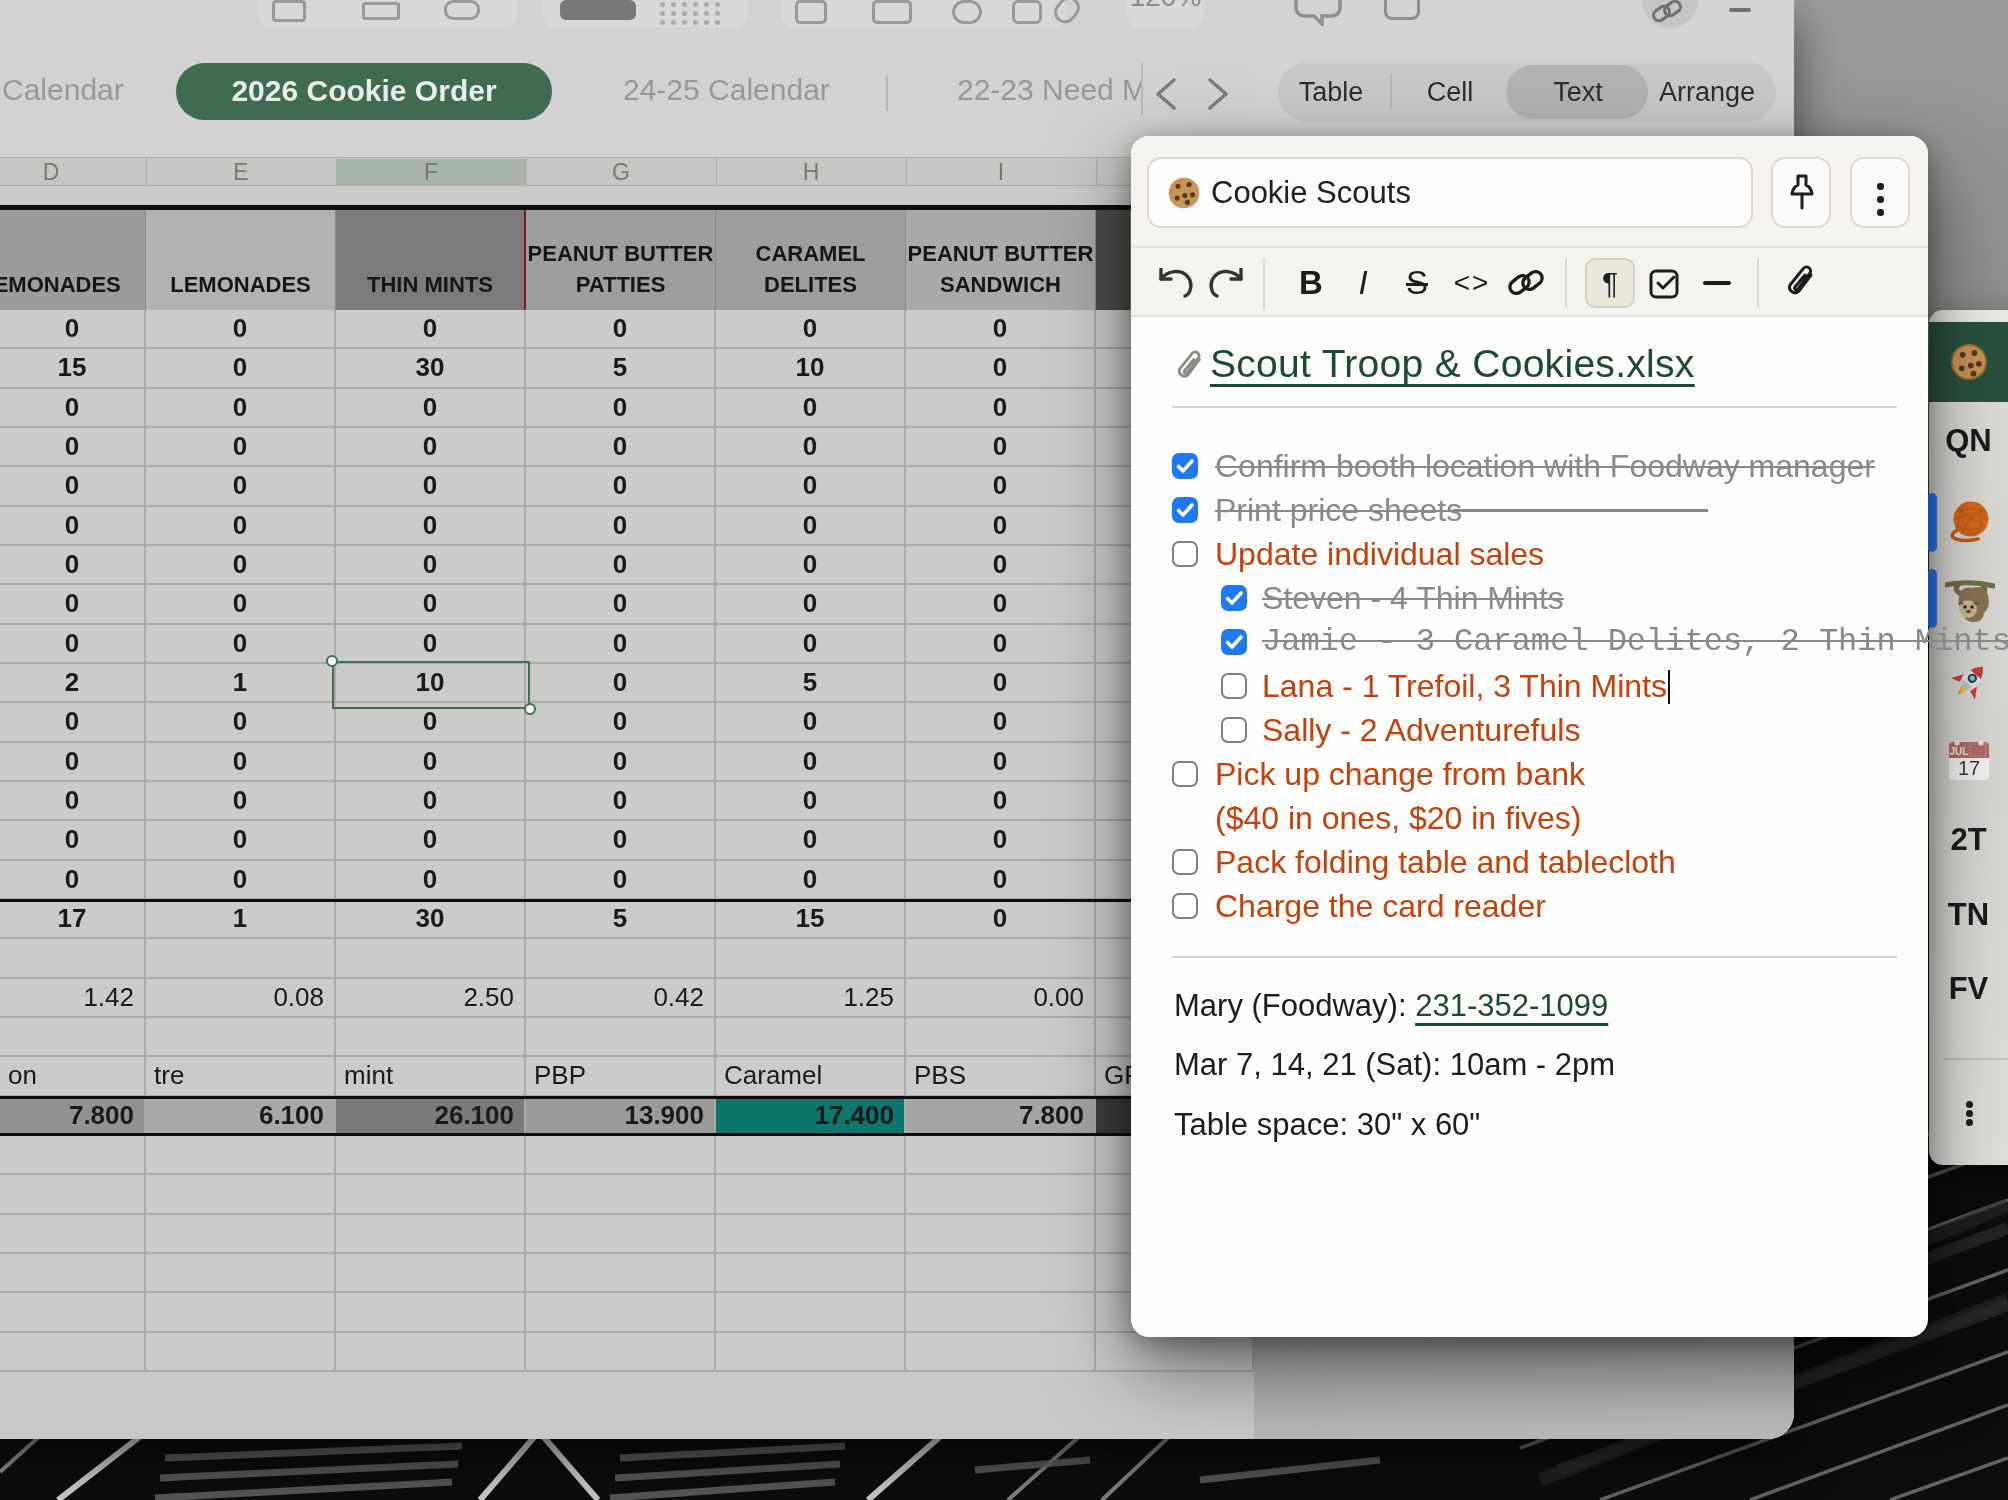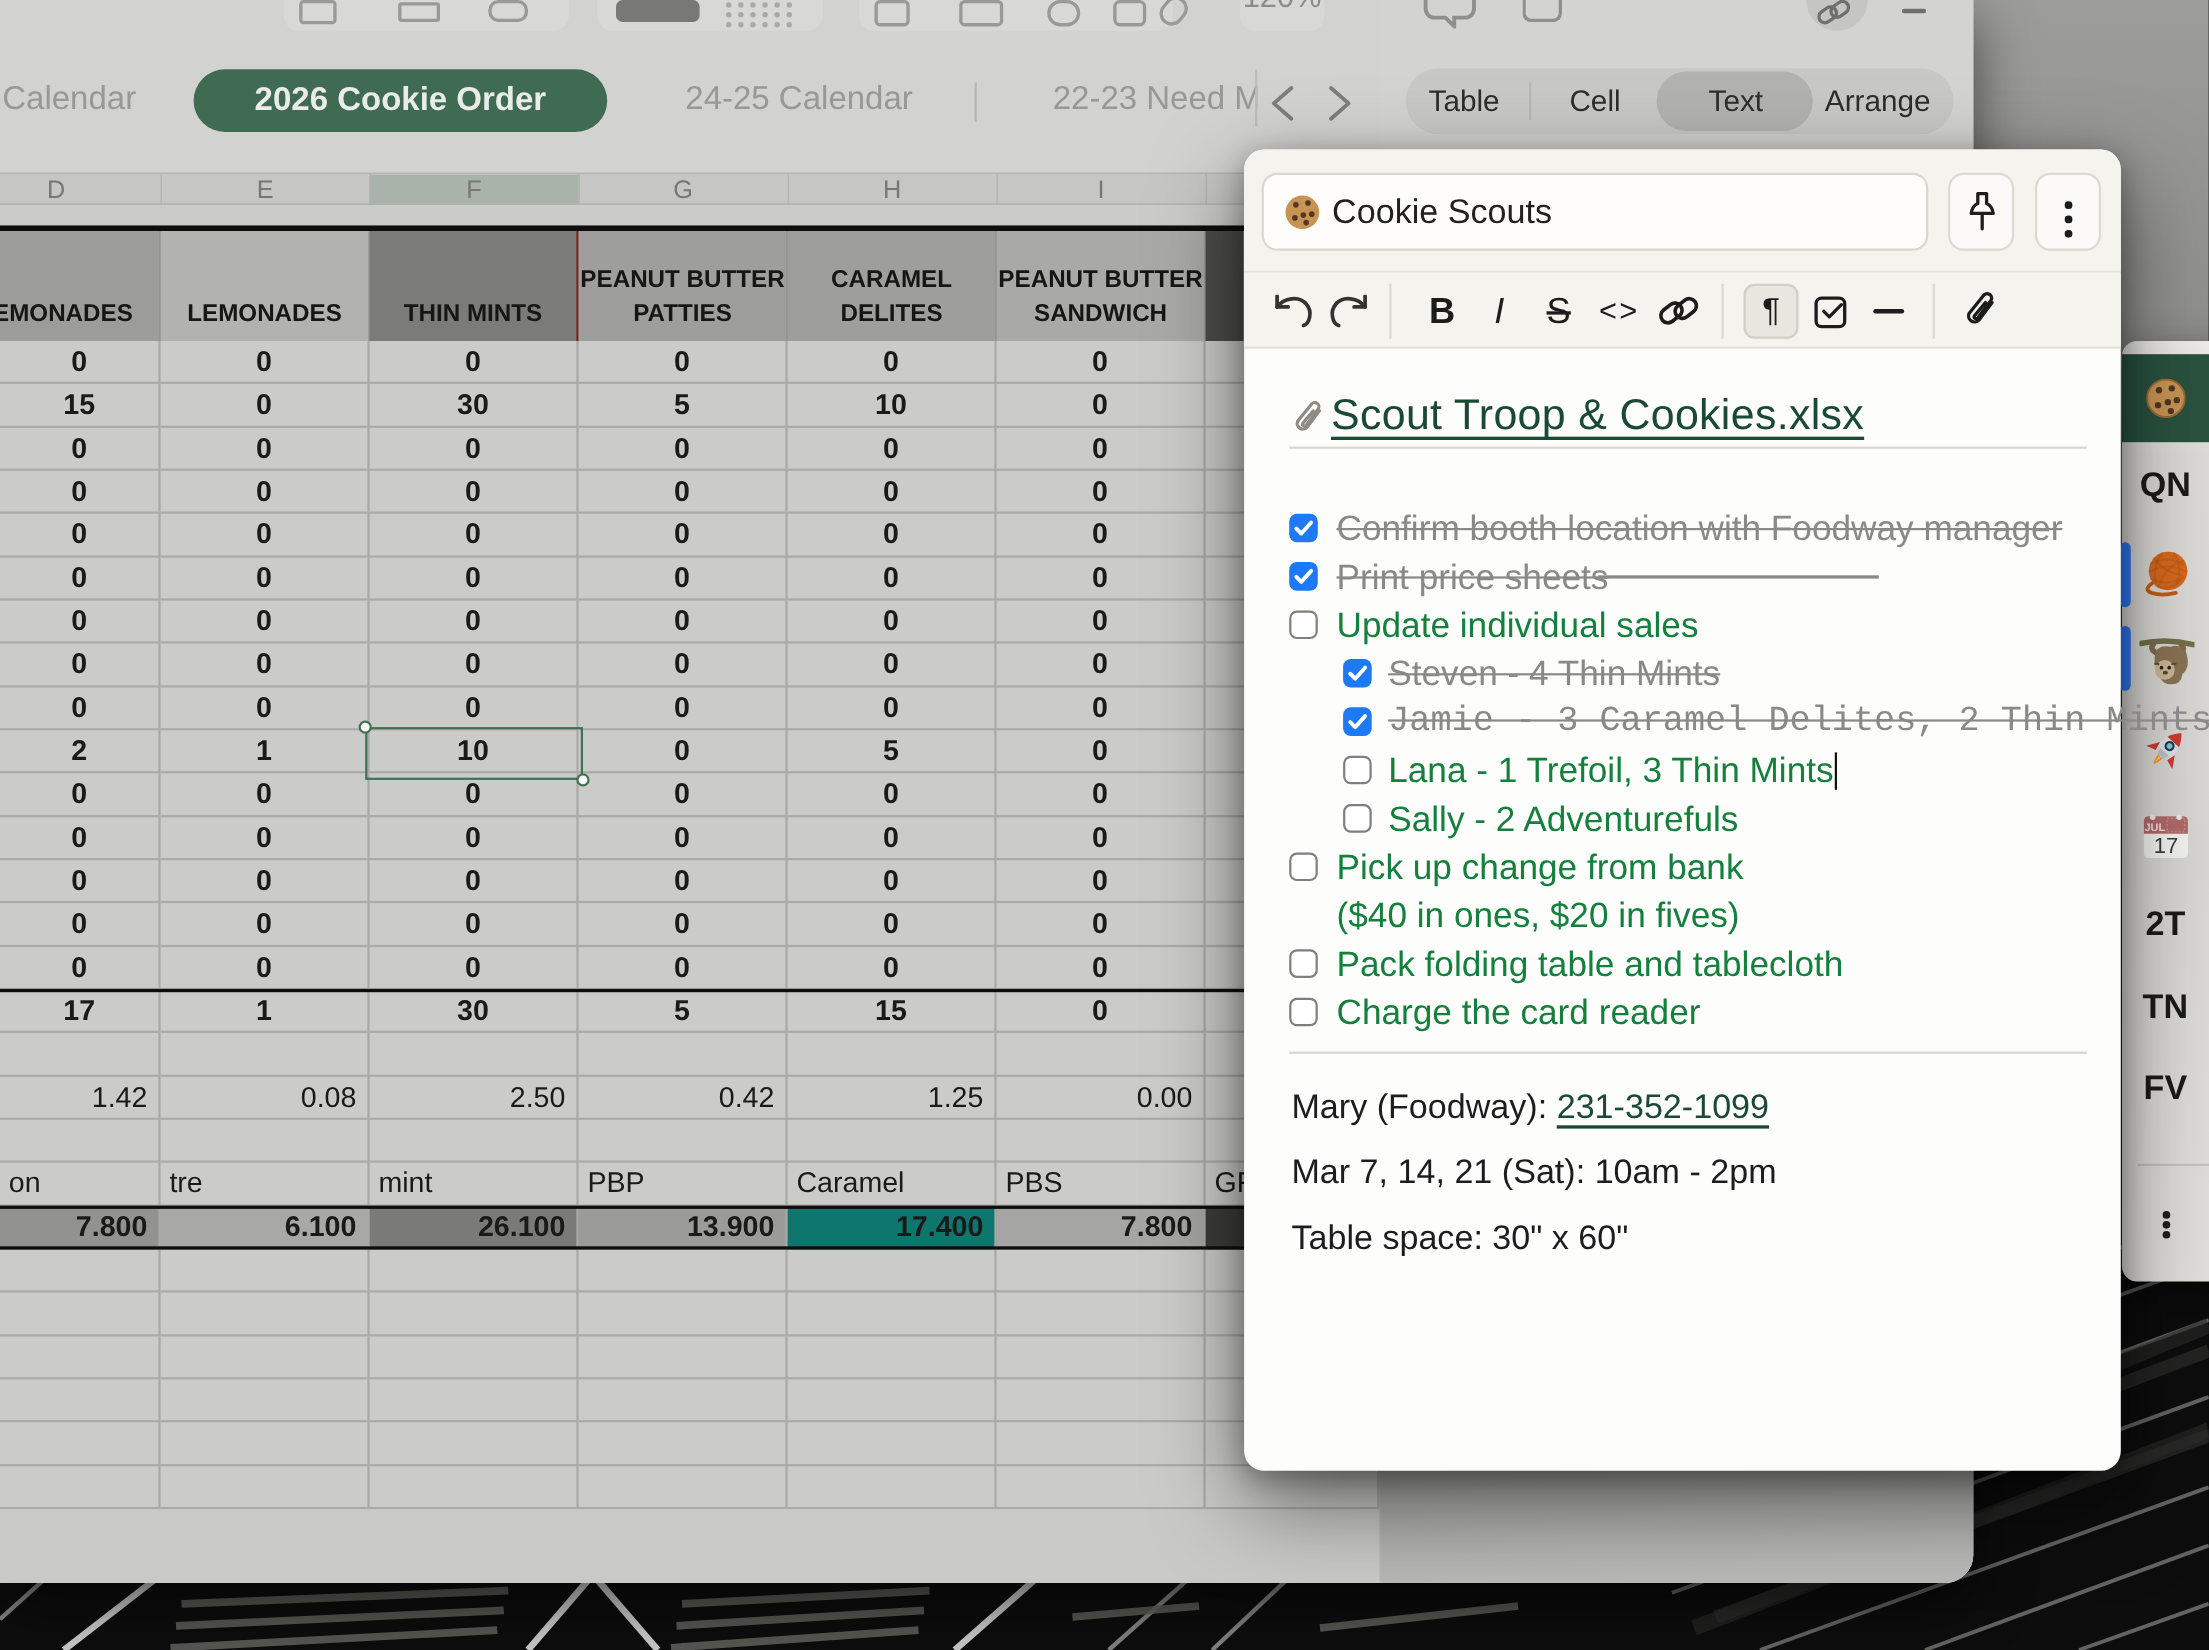--- a/index.html
+++ b/index.html
@@ -46,25 +46,25 @@
 box-shadow:0 30px 80px rgba(0,0,0,.5),0 6px 24px rgba(0,0,0,.3);}
 #notehdr{position:absolute;left:0;top:0;width:797px;height:112px;background:#f5f3ee;border-radius:18px 18px 0 0;
 border-bottom:2px solid #e3e0da;}
 #notetb{position:absolute;left:0;top:112px;width:797px;height:69px;background:#f5f3ee;border-bottom:2px solid #e3e0da;}
 #ntitle{position:absolute;left:16px;top:21px;width:606px;height:71px;background:#fefdfb;
 border:2px solid #dbd7cf;border-radius:14px;}
 .nbtn{position:absolute;top:21px;width:60px;height:71px;background:#fbfaf8;border:2px solid #ddd9d1;border-radius:14px;}
 .tbsep{position:absolute;top:10px;width:2px;height:50px;background:#dbd8d2;}
 .nicon{position:absolute;top:0;height:69px;display:flex;align-items:center;justify-content:center;}
 
-.nrow{position:absolute;left:0;width:700px;height:44px;margin-top:14px;}
+.nrow{position:absolute;left:0;width:700px;height:44px;}
 .ncb{position:absolute;top:9px;width:26px;height:26px;border-radius:7px;}
 .ncb.on{background:#1d79f4;}
 .ncb.off{background:#fff;border:2.5px solid #7f7f7d;}
-.ntext{position:absolute;top:0;height:44px;line-height:44px;font-size:32px;color:#15803d;white-space:pre;}
+.ntext{position:absolute;top:0;height:44px;line-height:44px;font-size:32px;color:#c2410c;white-space:pre;}
 .struck{color:#898989;text-decoration:line-through;text-decoration-thickness:2px;}
 .nhr{position:absolute;left:41px;width:725px;height:2px;background:#d8d5cd;}
 .glink{color:#1b4a34;text-decoration:underline;text-decoration-thickness:3px;text-underline-offset:7px;text-decoration-skip-ink:none;}
 .npara{position:absolute;left:43px;height:44px;line-height:44px;font-size:31px;color:#1d1d1f;white-space:pre;}
 </style></head><body>
 <div id="stage">
 <svg class="abs" style="left:0;top:0" width="2008" height="1500" viewBox="0 0 2008 1500">
 <rect x="0" y="0" width="2008" height="1500" fill="#0d0d0d"></rect>
 <linearGradient id="gtop" x1="0" y1="0" x2="0" y2="1">
 <stop offset="0" stop-color="#9c9c9a"></stop>

